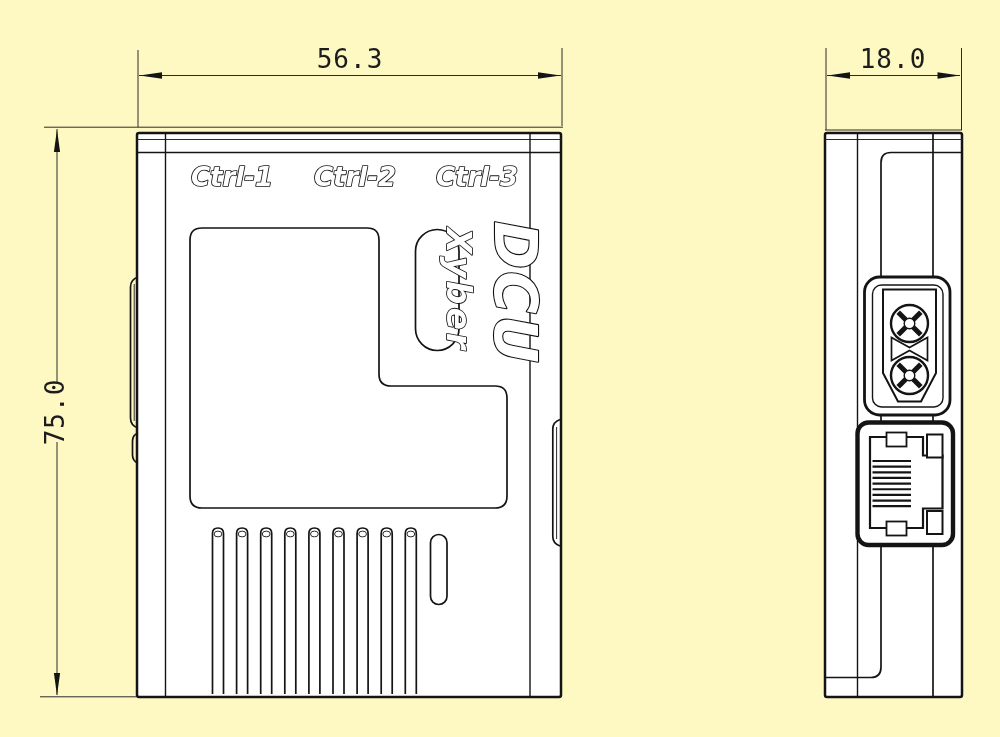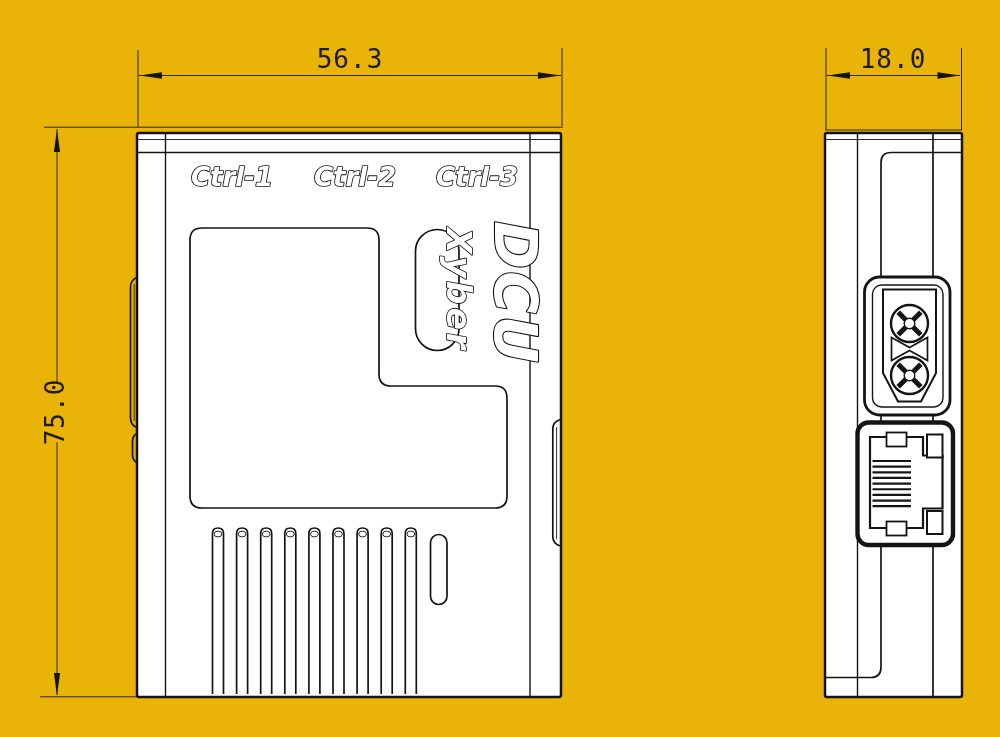--- a/index.html
+++ b/index.html
@@ -1,16 +1,16 @@
 <!DOCTYPE html>
 <html><head>
 <meta charset="utf-8">
 <style>
   html,body{margin:0;padding:0;background:#ffffff;}
-  .stage{position:relative;width:1000px;height:737px;background:#eab308;overflow:hidden;
+  .stage{position:relative;width:1000px;height:737px;background:#fef9c3;overflow:hidden;
          font-family:"DejaVu Sans",sans-serif;}
   svg{position:absolute;left:0;top:0;}
   .bold   {stroke:#141414;stroke-width:2.5;fill:none;}
   .xbold  {stroke:#141414;stroke-width:4.4;fill:none;}
   .med    {stroke:#141414;stroke-width:1.7;fill:none;}
   .thin   {stroke:#2a2a2a;stroke-width:1;fill:none;}
   .thin2  {stroke:#141414;stroke-width:1.4;fill:none;}
   .fillw  {fill:#ffffff;}
   .arrow  {fill:#141414;stroke:none;}
   .dim    {font-family:"DejaVu Sans Mono",monospace;font-size:26px;fill:#1c1c1c;

